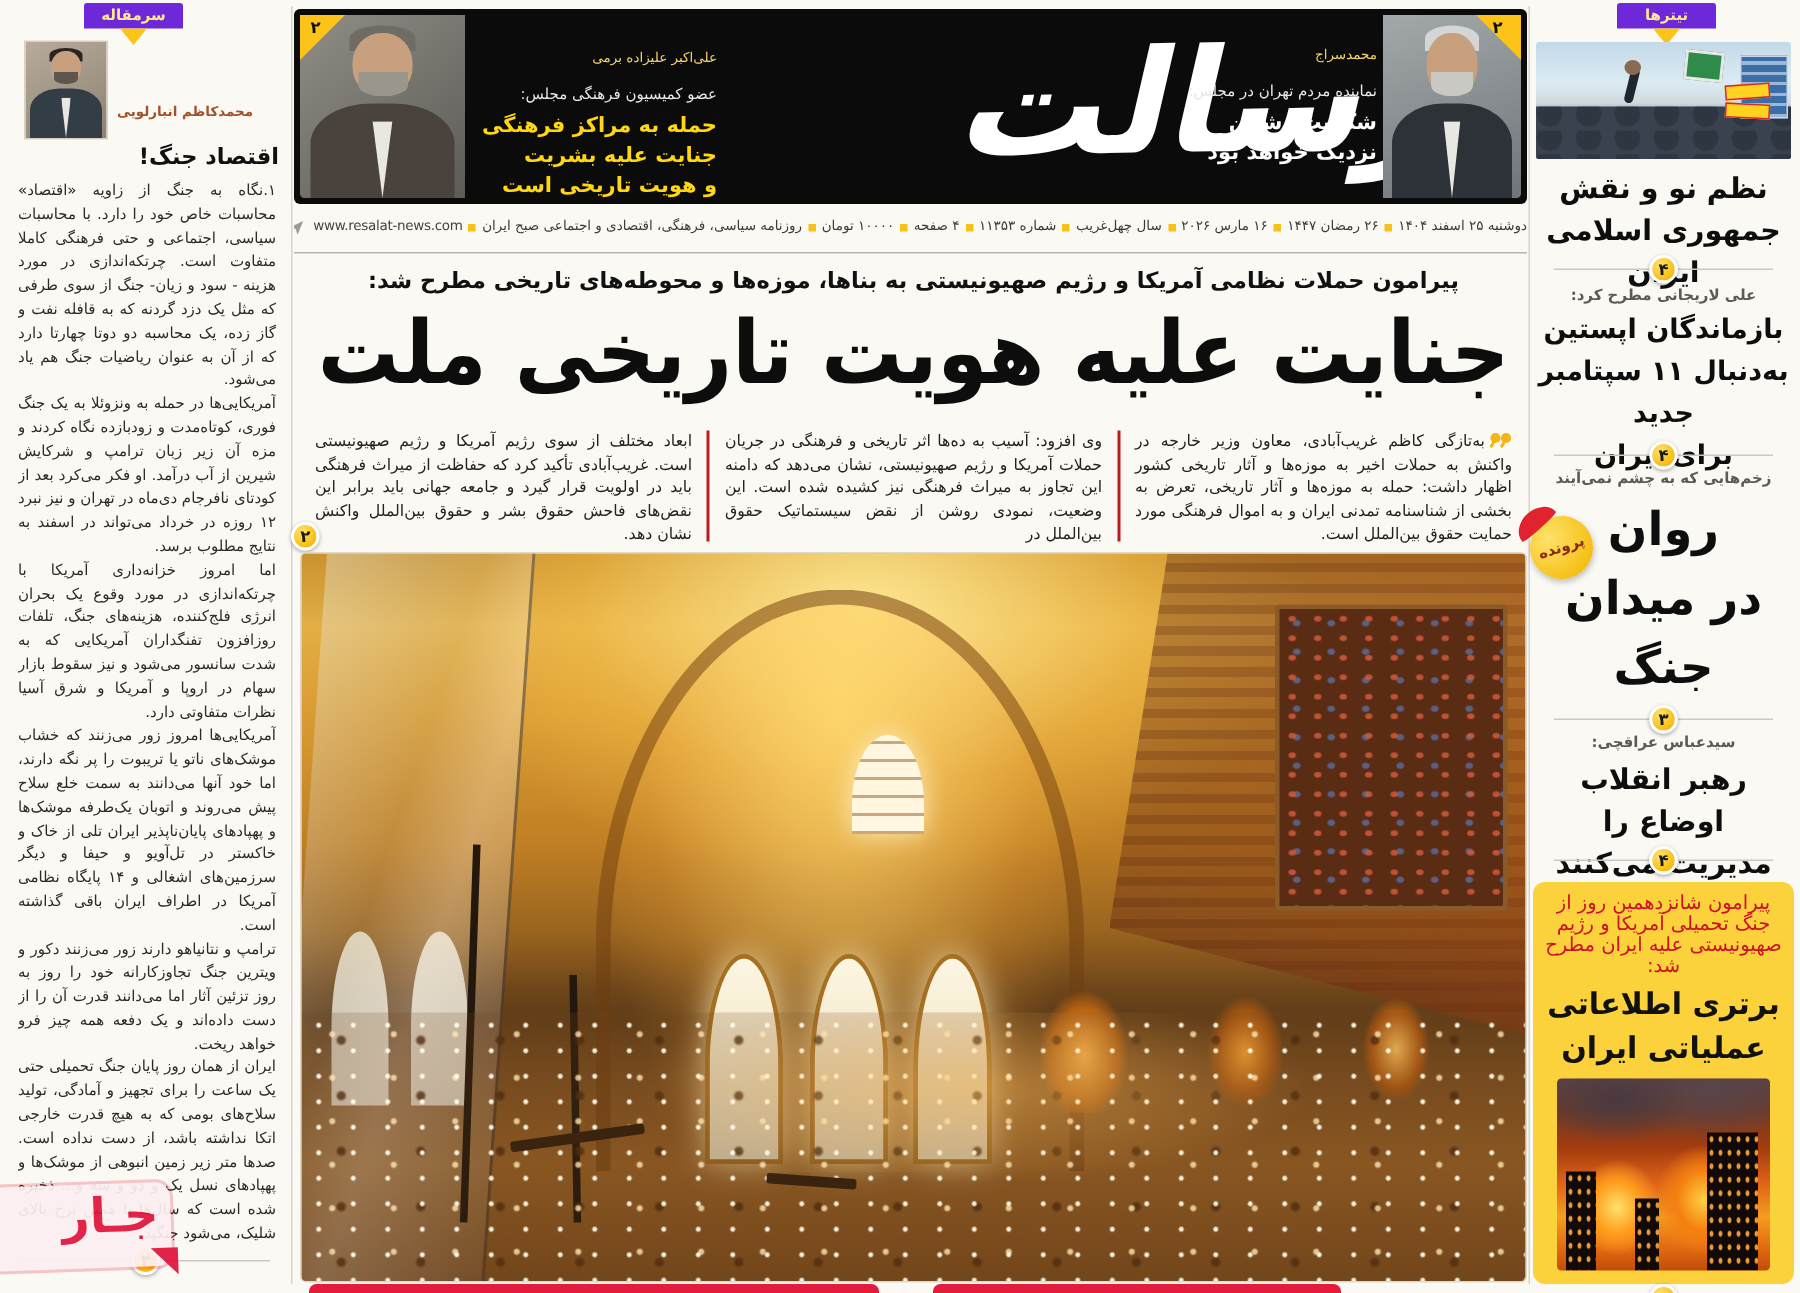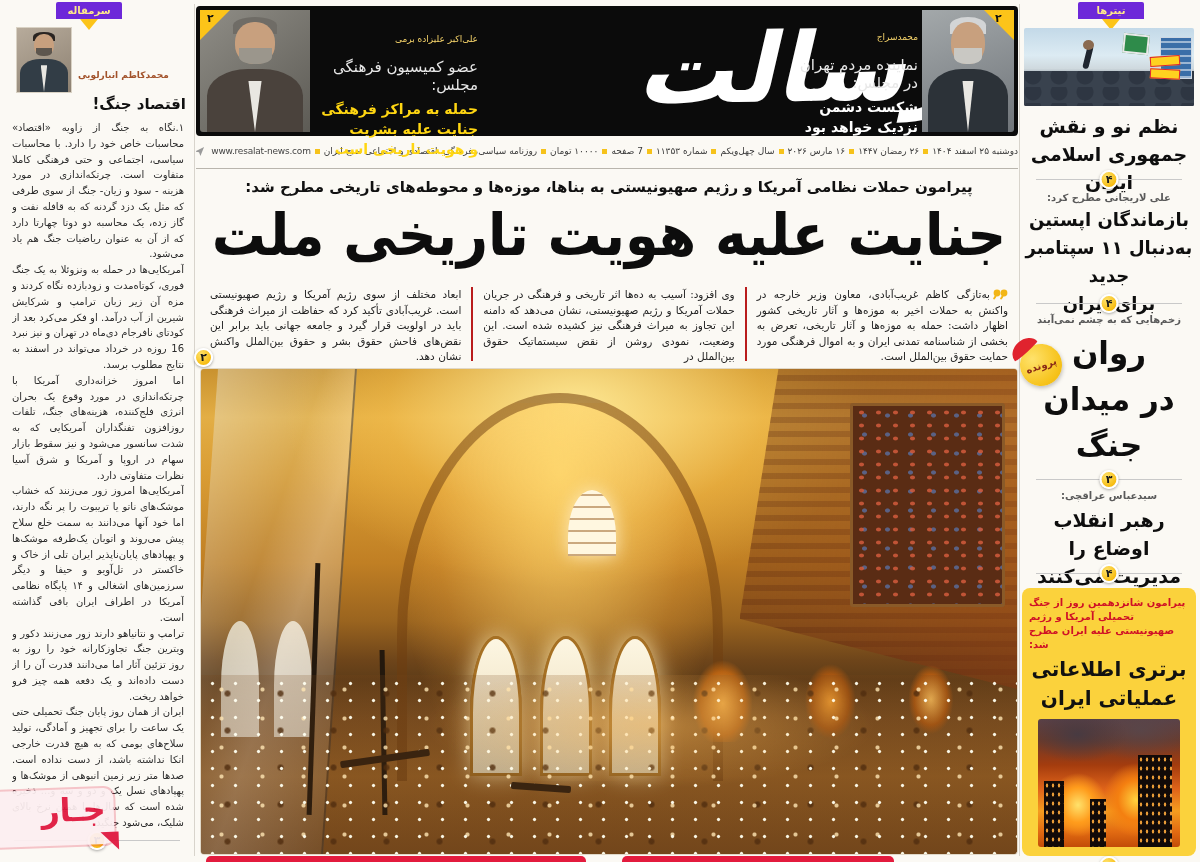--- a/index.html
+++ b/index.html
@@ -59,21 +59,21 @@
   .promo-photo-r { left:726px; top:4px; width:92px; height:122px; border-radius:0 3px 3px 0; }
   .corner { position:absolute; z-index:3; }
   .corner-l { left:4px; top:4px; border-top:30px solid #fcc419; border-right:30px solid transparent; width:0; height:0; }
   .corner-r { left:788px; top:4px; border-top:30px solid #fcc419; border-left:30px solid transparent; width:0; height:0; }
   .corner-num { position:absolute; z-index:4; color:#111; font-size:11px; font-weight:bold; }
   .cn-l { left:11px; top:6px; } .cn-r { left:799px; top:6px; }
   .promo-text { position:absolute; z-index:2; }
   .pt-left { left:124px; top:28px; width:158px; text-align:right; }
   .pt-right { left:590px; top:26px; width:132px; text-align:right; }
   .p-name { font-size:9px; color:#f5d36a; margin-bottom:14px; }
-  .p-role { font-size:15px; color:#e8e8e8; margin-bottom:5px; }
+  .p-role { font-size:10px; color:#e8e8e8; margin-bottom:5px; }
   .p-head { font-size:14px; line-height:20px; font-weight:bold; }
   .p-head.yellow { color:#ffd612; } .p-head.white { color:#ffffff; }
 
   
   .dateline { position:absolute; left:196px; top:141px; width:822px; height:20px; display:flex; align-items:center;
               font-size:9px; color:#3a3a3a; letter-spacing:-0.2px; white-space:nowrap; overflow:hidden; }
   .dateline .sq { width:5px; height:5px; background:#f6c21a; display:inline-block; margin:0 4px; flex:none; }
   .dl-site { direction:ltr; color:#444; }
   .soc { display:inline-flex; gap:4px; margin:0 6px; }
   .soc svg { display:block; }
@@ -162,21 +162,21 @@
   .sb-div { left:1030px; width:158px; }
   .dv1 { top:170px; } .dv2 { top:294px; } .dv3 { top:470px; } .dv4 { top:564px; }
   .badge { position:absolute; left:1020px; top:344px; width:42px; height:42px; border-radius:50%;
            background:radial-gradient(circle at 35% 30%, #ffe26b, #f6c21a 70%, #eab012); box-shadow:0 2px 4px rgba(0,0,0,.25);
            display:flex; align-items:center; justify-content:center; transform:rotate(-18deg);
            font-size:10px; font-weight:bold; color:#8a2b16; }
   .badge::before { content:""; position:absolute; left:-6px; top:-8px; width:30px; height:13px; background:#e0232e;
                    border-radius:50% 50% 50% 50% / 90% 90% 10% 10%; transform:rotate(-24deg); }
 
   .ybox { position:absolute; left:1022px; top:588px; width:174px; height:268px; background:#fbd23c; border-radius:8px; padding:8px 7px; }
-  .yb-kick { font-size:10px; line-height:14px; font-weight:bold; color:#cf1126; text-align:left; }
+  .yb-kick { font-size:13px; line-height:14px; font-weight:normal; color:#cf1126; text-align:center; }
   .yb-head { font-size:20px; line-height:29px; font-weight:bold; color:#111; text-align:center; margin-top:3px; }
   .fire { position:relative; width:142px; height:128px; margin:6px auto 0; border-radius:3px; overflow:hidden;
           background:linear-gradient(180deg,#5a4148 0%,#6b3a2a 16%,#a43c0e 36%,#e0641a 55%,#f59d1f 72%,#e26b12 88%,#c24c08 100%); }
   .fr { position:absolute; }
   .fr-smoke { inset:0; background:radial-gradient(70px 40px at 28% 12%, rgba(70,58,66,.95), transparent 70%),
                          radial-gradient(80px 44px at 72% 8%, rgba(88,70,74,.9), transparent 70%); }
   .fr-flame1 { left:8%; top:42%; width:58px; height:64px; background:radial-gradient(closest-side, #ffe26b, #ff9c1c 55%, transparent); }
   .fr-flame2 { left:46%; top:34%; width:66px; height:74px; background:radial-gradient(closest-side, #ffd23e, #f47f10 55%, transparent); }
   .fr-bld { bottom:0; background-color:#120a08; background-image:radial-gradient(rgba(255,170,60,.9) 1px, transparent 1.6px); background-size:6px 9px; }
   .fr-b1 { left:6px; width:20px; height:66px; } .fr-b2 { right:8px; width:34px; height:92px; } .fr-b3 { left:52px; width:16px; height:48px; }
@@ -198,21 +198,21 @@
       <div class="ph-hair"></div>
       <div class="ph-face"></div>
       <div class="ph-beard"></div>
       <div class="ph-body"></div>
       <div class="ph-shirt"></div>
     </div>
     <div class="ed-author">محمدکاظم انبارلویی</div>
     <h3 class="ed-title">اقتصاد جنگ!</h3>
     <div class="ed-body">
       <p>۱.نگاه به جنگ از زاویه «اقتصاد» محاسبات خاص خود را دارد. با محاسبات سیاسی، اجتماعی و حتی فرهنگی کاملا متفاوت است. چرتکه‌اندازی در مورد هزینه - سود و زیان- جنگ از سوی طرفی که مثل یک دزد گردنه که به قافله نفت و گاز زده، یک محاسبه دو دوتا چهارتا دارد که از آن به عنوان ریاضیات جنگ هم یاد می‌شود.</p>
-      <p>آمریکایی‌ها در حمله به ونزوئلا به یک جنگ فوری، کوتاه‌مدت و زودبازده نگاه کردند و مزه آن زیر زبان ترامپ و شرکایش شیرین از آب درآمد. او فکر می‌کرد بعد از کودتای نافرجام دی‌ماه در تهران و نیز نبرد 16 روزه در خرداد می‌تواند در اسفند به نتایج مطلوب برسد.</p>
+      <p>آمریکایی‌ها در حمله به ونزوئلا به یک جنگ فوری، کوتاه‌مدت و زودبازده نگاه کردند و مزه آن زیر زبان ترامپ و شرکایش شیرین از آب درآمد. او فکر می‌کرد بعد از کودتای نافرجام دی‌ماه در تهران و نیز نبرد ۱۲ روزه در خرداد می‌تواند در اسفند به نتایج مطلوب برسد.</p>
       <p>اما امروز خزانه‌داری آمریکا با چرتکه‌اندازی در مورد وقوع یک بحران انرژی فلج‌کننده، هزینه‌های جنگ، تلفات روزافزون تفنگداران آمریکایی که به شدت سانسور می‌شود و نیز سقوط بازار سهام در اروپا و آمریکا و شرق آسیا نظرات متفاوتی دارد.</p>
       <p>آمریکایی‌ها امروز زور می‌زنند که خشاب موشک‌های ناتو یا تریبوت را پر نگه دارند، اما خود آنها می‌دانند به سمت خلع سلاح پیش می‌روند و اتوبان یک‌طرفه موشک‌ها و پهپادهای پایان‌ناپذیر ایران تلی از خاک و خاکستر در تل‌آویو و حیفا و دیگر سرزمین‌های اشغالی و ۱۴ پایگاه نظامی آمریکا در اطراف ایران باقی گذاشته است.</p>
       <p>ترامپ و نتانیاهو دارند زور می‌زنند دکور و ویترین جنگ تجاوزکارانه خود را روز به روز تزئین آثار اما می‌دانند قدرت آن را از دست داده‌اند و یک دفعه همه چیز فرو خواهد ریخت.</p>
       <p>ایران از همان روز پایان جنگ تحمیلی حتی یک ساعت را برای تجهیز و آمادگی، تولید سلاح‌های بومی که به هیچ قدرت خارجی اتکا نداشته باشد، از دست نداده است. صدها متر زیر زمین انبوهی از موشک‌ها و پهپادهای نسل یک و دو و سه و... ذخیره شده است که سال‌ها با همین نرخ بالای شلیک، می‌شود جنگید.</p>
 
     </div>
     <div class="divider ed-div">
       <span class="pnum">۳</span>
     </div>
     <div class="watermark">
@@ -262,25 +262,25 @@
     <b class="corner-num cn-r">۲</b>
   </header>
 
   <div class="dateline">
     <span>دوشنبه ۲۵ اسفند ۱۴۰۴</span>
       <i class="sq"></i>
     <span>۲۶ رمضان ۱۴۴۷</span>
       <i class="sq"></i>
     <span>۱۶ مارس ۲۰۲۶</span>
       <i class="sq"></i>
-    <span>سال چهل‌ویکم</span>
+    <span>سال چهل‌غریب</span>
       <i class="sq"></i>
     <span>شماره ۱۱۳۵۳</span>
       <i class="sq"></i>
-    <span>7 صفحه</span>
+    <span>۴ صفحه</span>
       <i class="sq"></i>
     <span>۱۰۰۰۰ تومان</span>
       <i class="sq"></i>
     <span>روزنامه سیاسی، فرهنگی، اقتصادی و اجتماعی صبح ایران</span>
       <i class="sq"></i>
     <span class="dl-site">www.resalat-news.com</span>
     <span class="soc">
       <svg width="11" height="11" viewBox="0 0 12 12">
           <path d="M1 6 L11 1 L7 11 L5.5 6.8 Z" fill="#9a9a9a"></path>
         </svg>

